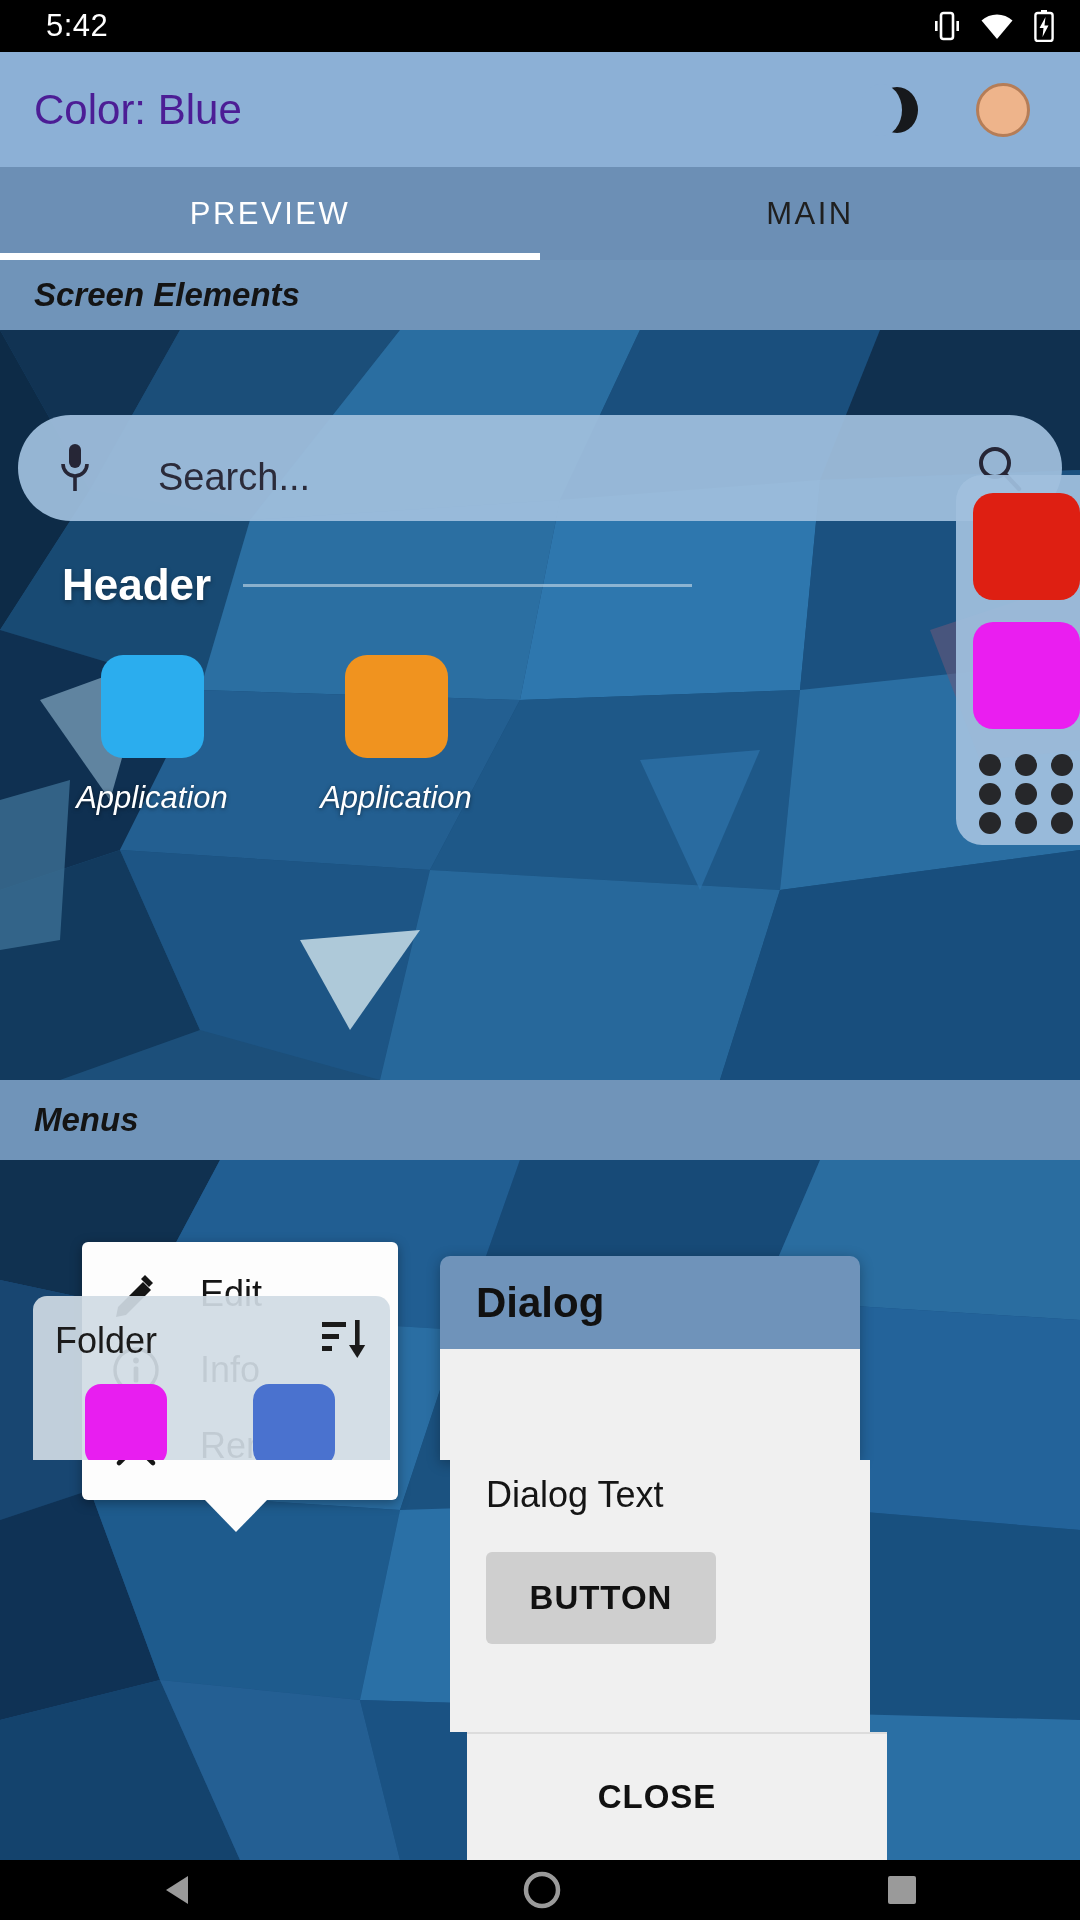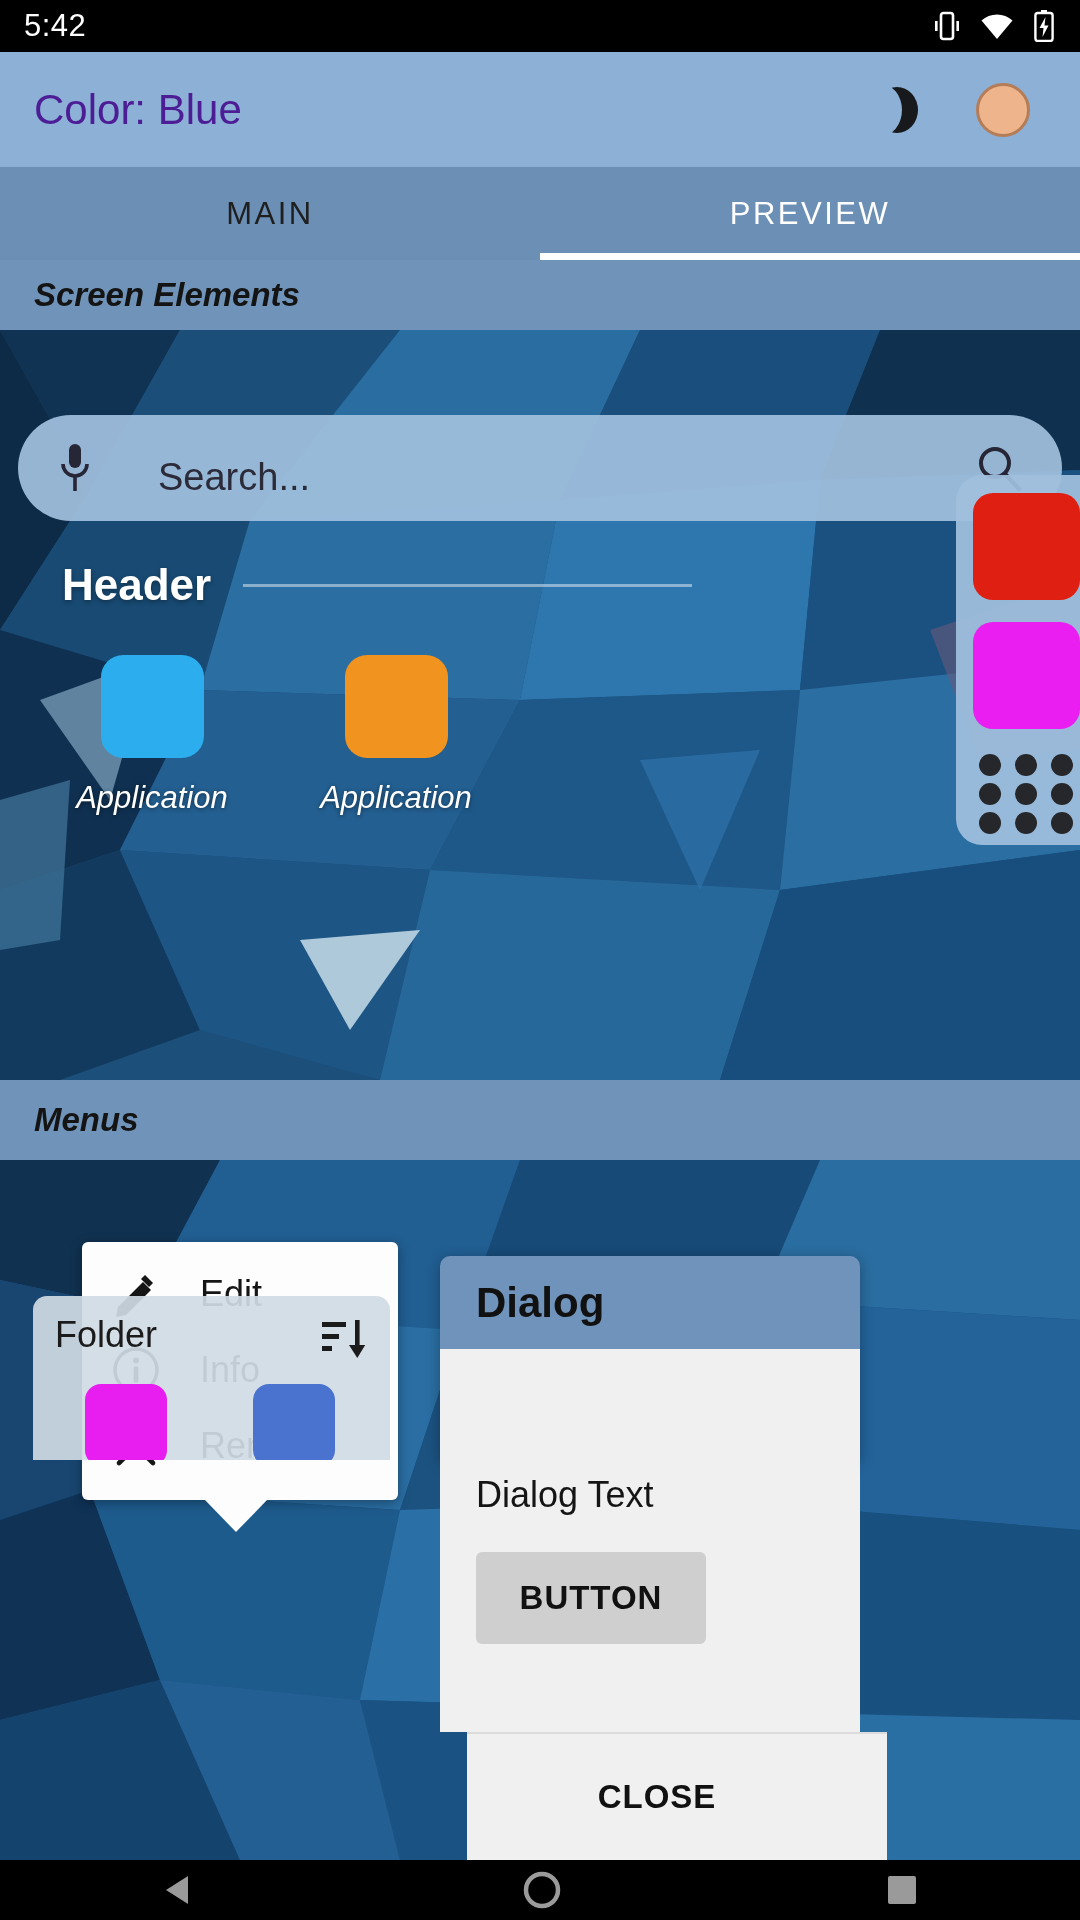--- a/index.html
+++ b/index.html
@@ -3,21 +3,21 @@
 <meta charset="utf-8">
 <style>
   * { margin:0; padding:0; box-sizing:border-box; }
   html,body { width:1080px; height:1920px; background:#000; }
   body { font-family:"Liberation Sans", sans-serif; overflow:hidden; position:relative; }
 
   
   #status-bar{
     position:absolute; top:0; left:0; width:1080px; height:52px;
     background:#000; display:flex; align-items:center; justify-content:space-between;
-    padding:0 26px 0 24px;
+    padding:0 26px 0 46px;
   }
   #status-bar .clock{ color:#fff; font-size:31px; letter-spacing:.5px; }
   #status-bar .sys-icons{ display:flex; align-items:center; gap:20px; }
 
   
   #app-bar{
     position:absolute; top:52px; left:0; width:1080px; height:115px;
     background:#8cb0d6; display:flex; align-items:center; padding:0 34px;
   }
   #app-bar .title{ color:#4c1d95; font-size:42px; flex:1; }
@@ -128,38 +128,38 @@
     border-left:32px solid transparent; border-right:32px solid transparent;
     border-top:33px solid #fdfdfd;
   }
 
   
   #folder-widget{
     position:absolute; top:1296px; left:33px; width:357px; height:164px;
     background:rgba(208,219,228,.92); border-radius:14px 14px 0 0;
     overflow:hidden; padding:18px 22px 0 22px;
   }
-  #folder-widget .frow{ display:flex; align-items:flex-start; justify-content:space-between; }
+  #folder-widget .frow{ display:flex; align-items:flex-end; justify-content:space-between; }
   #folder-widget .ftitle{ font-size:36px; color:#1b1b1b; }
   #folder-widget .ficons{ display:flex; gap:86px; margin-top:22px; padding-left:30px; }
   #folder-widget .fitem{ width:82px; height:82px; border-radius:16px; }
 
   
   #dialog{
     position:absolute; top:1256px; left:440px; width:420px; height:204px;
     border-radius:10px 10px 0 0; overflow:hidden; box-shadow:0 3px 14px rgba(0,0,0,.3);
   }
   #dialog .dhead{
     background:#6f93ba; height:93px; display:flex; align-items:center;
     padding-left:36px; color:#111; font-size:42px; font-weight:bold;
   }
   #dialog .dbody{ background:#f0f0f0; height:111px; }
 
   #dialog-body-ext{
-    position:absolute; top:1460px; left:440px; width:420px; height:272px;
+    position:absolute; top:1460px; left:450px; width:420px; height:272px;
     background:#f0f0f0; padding:0 36px;
   }
   #dialog-body-ext .dtext{ font-size:36px; color:#151515; padding-top:14px; }
   #dialog-btn{
     margin-top:36px; width:230px; height:92px; background:#cfcfcf; border:none;
     border-radius:6px; font-family:"Liberation Sans",sans-serif;
     font-size:33px; font-weight:bold; color:#111; letter-spacing:1px;
   }
   #dialog-footer{
     position:absolute; top:1732px; left:440px; width:420px; height:128px;
@@ -198,22 +198,22 @@
 
 <div id="app-bar">
   <span class="title">Color: Blue</span>
   <span class="actions">
     <span class="moon"></span>
     <span class="swatch" style="background: rgb(238, 180, 139);"></span>
   </span>
 </div>
 
 <div id="tab-bar">
+  <div class="tab active">PREVIEW</div>
   <div class="tab inactive">MAIN</div>
-  <div class="tab active">PREVIEW</div>
 </div>
 
 <div class="section-header" id="section-screen-elements">Screen Elements</div>
 
 <div class="wallpaper" id="wall-top">
   <svg width="1080" height="750" viewBox="0 0 1080 750" preserveAspectRatio="none">
     <rect width="1080" height="750" fill="#1c4f7a"></rect>
     <polygon points="0,0 180,0 90,160" fill="#123а56" style="fill:#113353"></polygon>
     <polygon points="180,0 400,0 250,190 90,160" fill="#1b4e79"></polygon>
     <polygon points="400,0 640,0 560,170 250,190" fill="#2a6ea1"></polygon>

